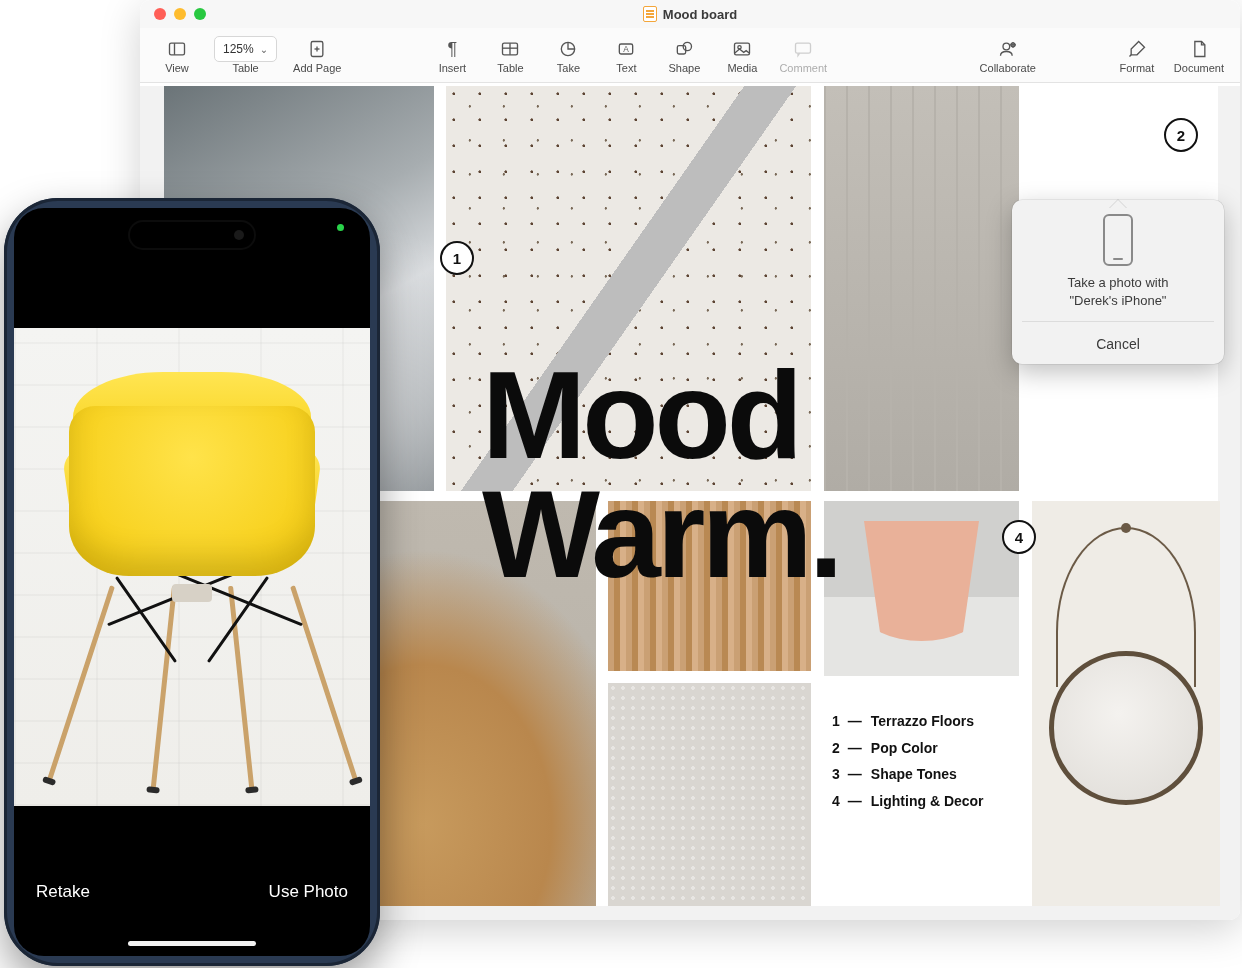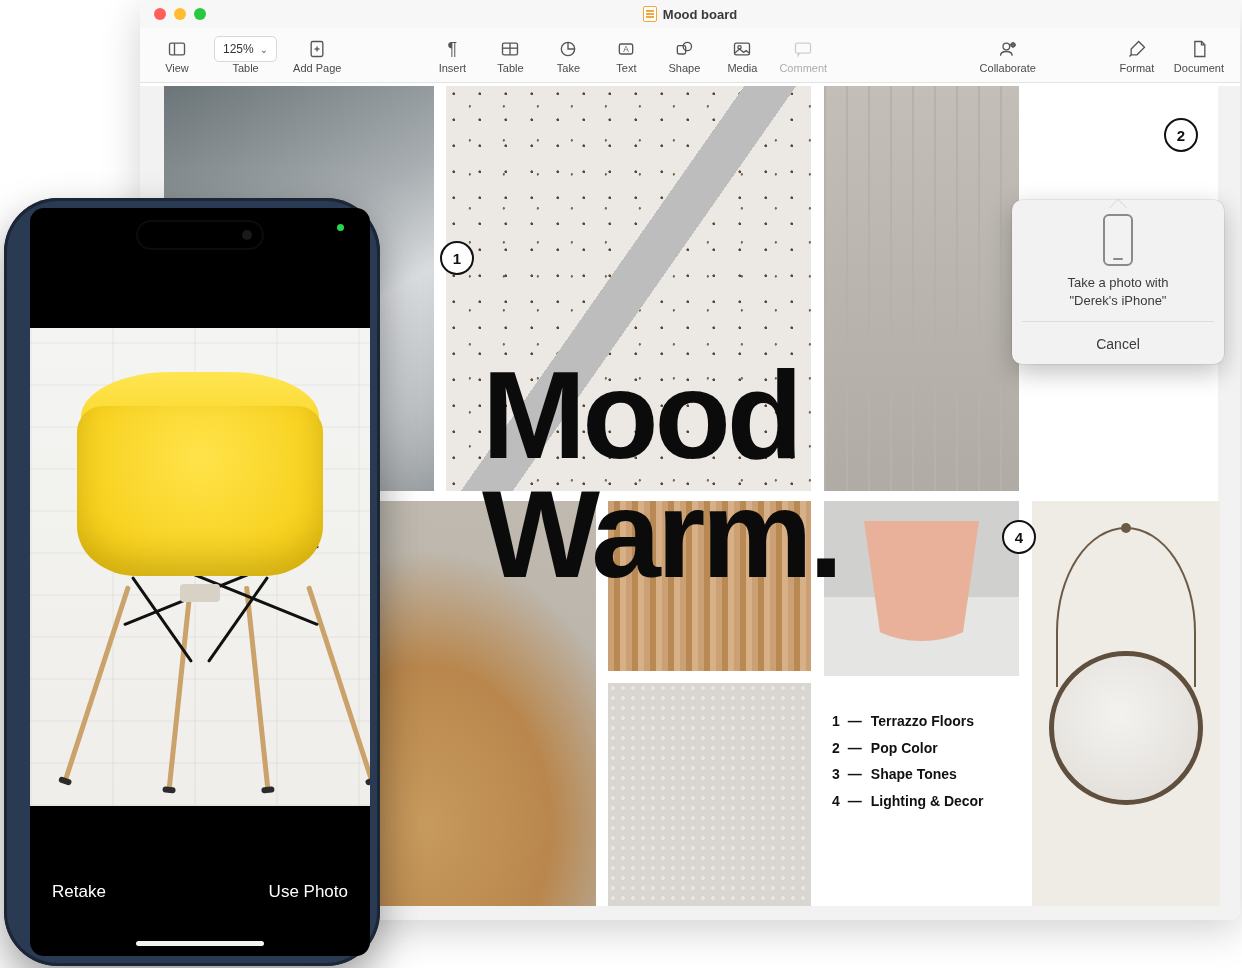--- a/index.html
+++ b/index.html
@@ -246,23 +246,22 @@
   }
   .iphone-body{
     position:absolute; inset:0;
     background:#2a3a52;
     border-radius:54px;
     box-shadow: 0 18px 40px rgba(0,0,0,.38), inset 0 0 0 3px #1b2636;
   }
   .iphone-screen{
     position:absolute; left:10px; right:10px; top:10px; bottom:10px;
     background:#000;
-    border-radius:14px;
+    border-radius:30px;
     overflow:hidden;
-    margin-left:16px;
   }
   .notch{
     position:absolute; top:12px; left:50%; transform:translateX(-50%);
     width:128px; height:30px; background:#000; border-radius:16px;
     box-shadow: inset 0 0 0 2px #0c0c0c;
     z-index:5;
   }
   .notch::after{content:"";position:absolute;right:12px;top:50%;transform:translateY(-50%);width:10px;height:10px;border-radius:50%;background:#1a1a1a;}
   .cam-dot{position:absolute;top:16px;right:26px;width:7px;height:7px;border-radius:50%;background:#29d34a;z-index:6;}
 

